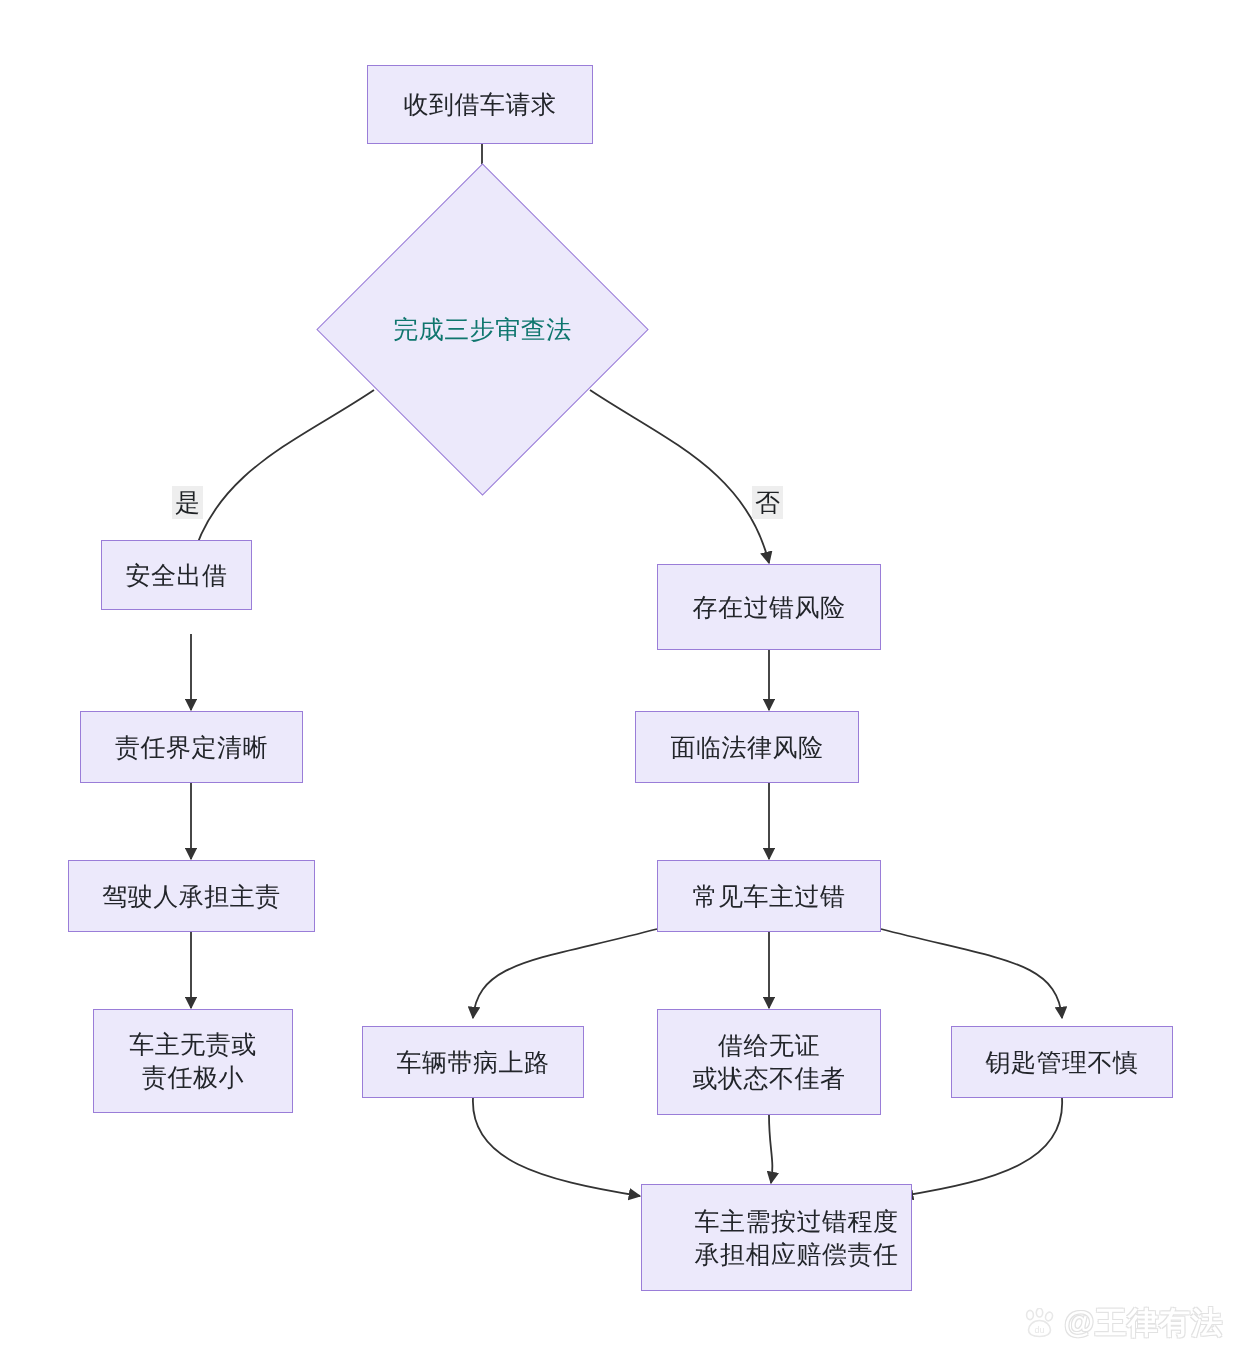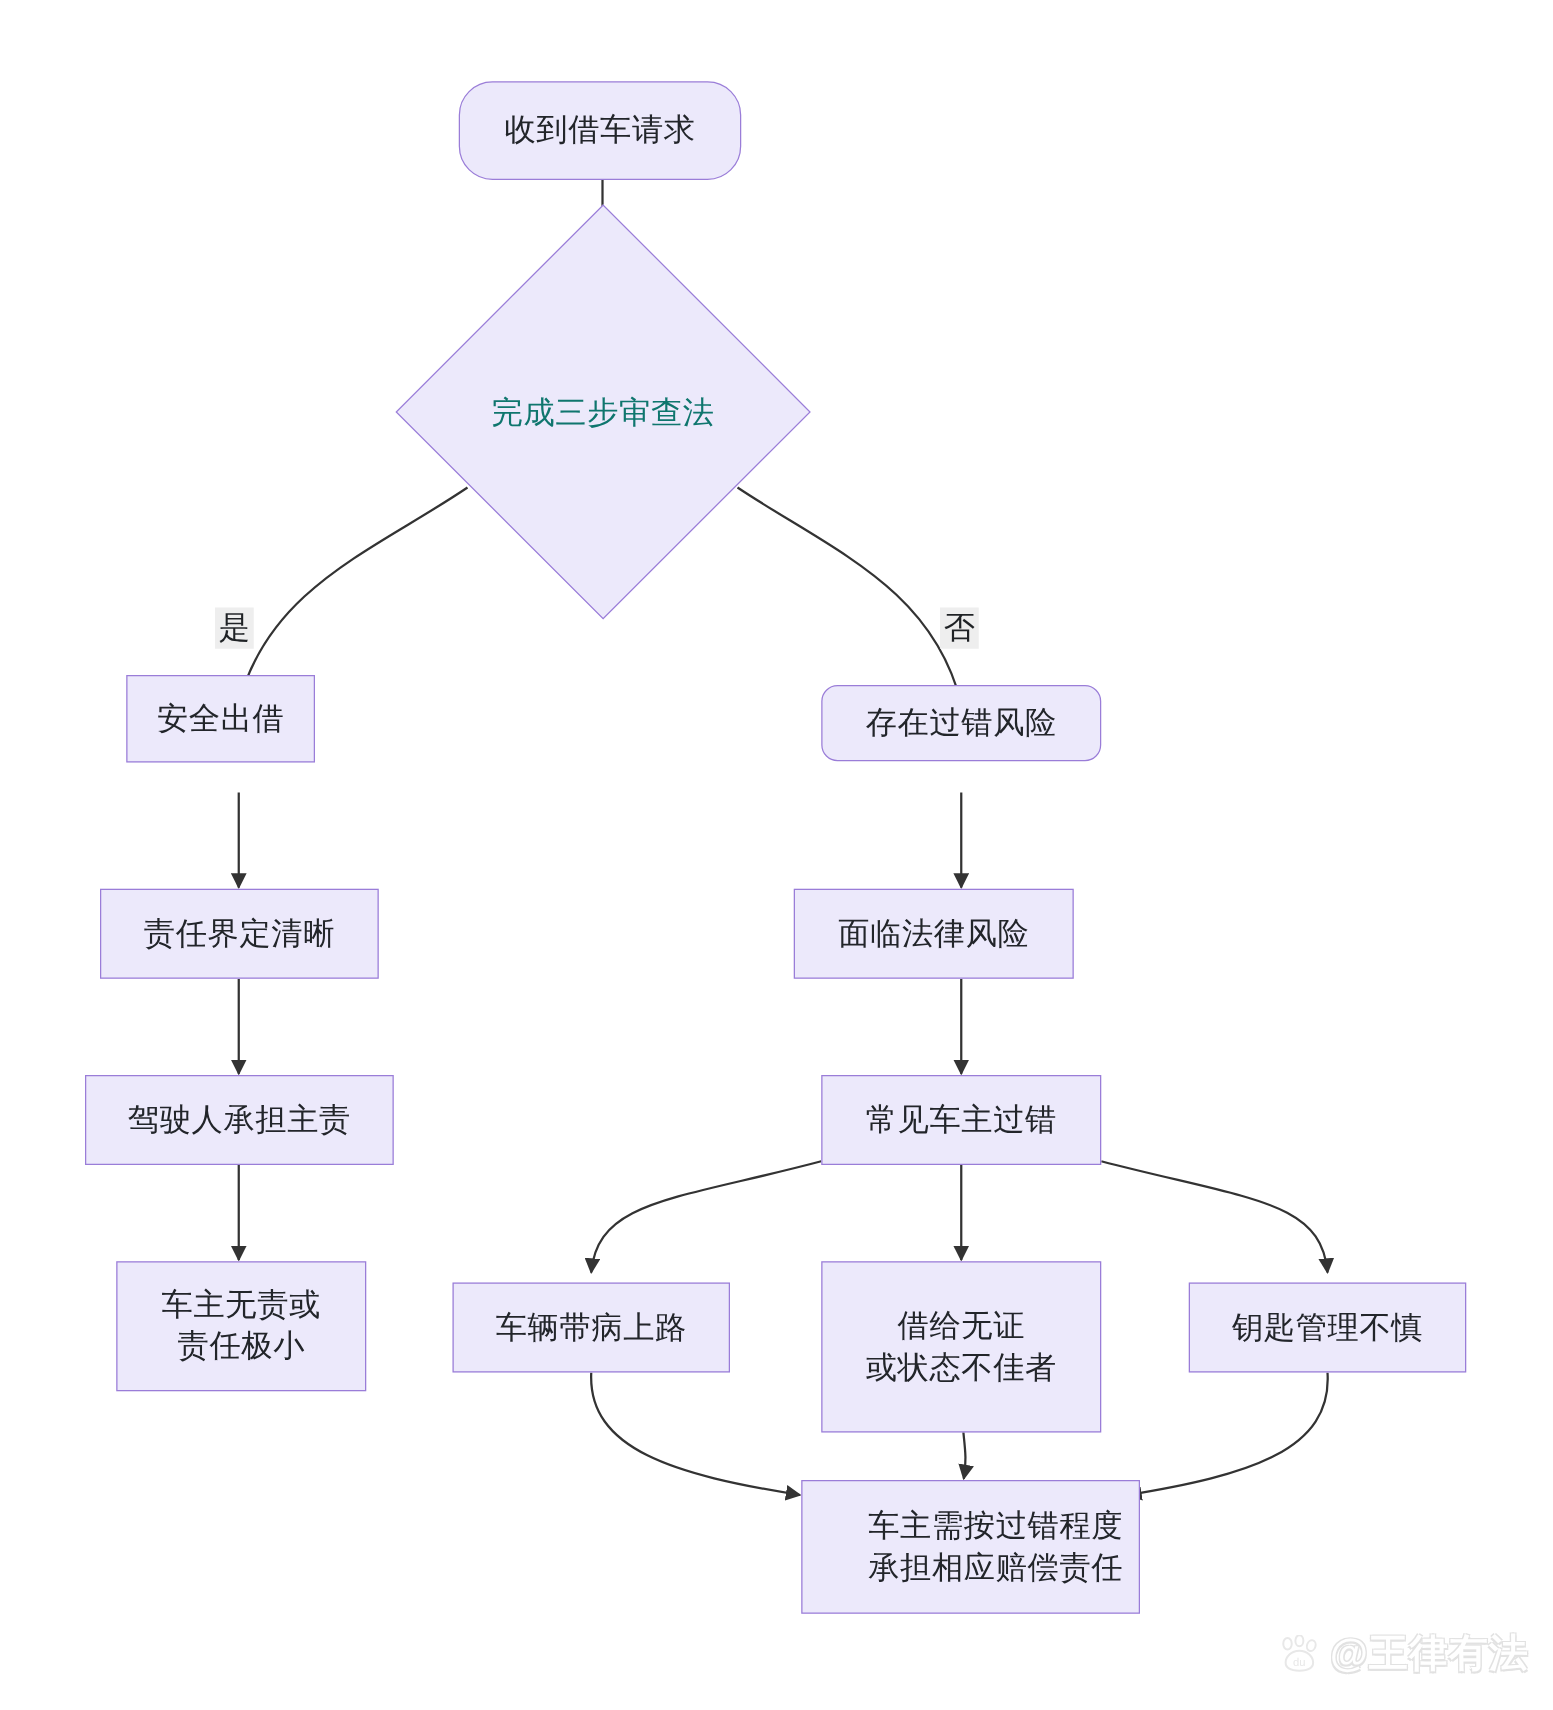--- a/index.html
+++ b/index.html
@@ -136,21 +136,21 @@
       <path d="M 881,929 C 1000,960 1057,960 1062,1018"></path>
 
       <path d="M 473,1098 C 470,1160 540,1180 640,1196"></path>
 
       <path d="M 769,1115 C 769,1150 775,1160 771,1183"></path>
 
       <path d="M 1062,1098 C 1066,1160 1000,1180 902,1196"></path>
     </g>
   </svg>
 
-  <div class="node" style="left:367px; top:65px; width:226px; height:79px;border-radius:27px;">
+  <div class="node" style="left:367px; top:65px; width:226px; height:79px;">
     <span>收到借车请求</span>
   </div>
 
   <div class="diamond-wrap" style="left:365px; top:212px; width:235px; height:235px;">
     <div class="diamond-shape"></div>
     <div class="diamond-label">完成三步审查法</div>
   </div>
 
   <div class="edge-label" style="left:172px; top:486px;">是</div>
 
@@ -166,37 +166,37 @@
 
   <div class="node" style="left:68px; top:860px; width:247px; height:72px;">
     <span>驾驶人承担主责</span>
   </div>
 
   <div class="node" style="left:93px; top:1009px; width:200px; height:104px;">
     <span>车主无责或
 责任极小</span>
   </div>
 
-  <div class="node" style="left:657px; top:548px; width:224px; height:61px;border-radius:13px;">
+  <div class="node" style="left:657px; top:564px; width:224px; height:86px;">
     <span>存在过错风险</span>
   </div>
 
   <div class="node" style="left:635px; top:711px; width:224px; height:72px;">
     <span>面临法律风险</span>
   </div>
 
   <div class="node" style="left:657px; top:860px; width:224px; height:72px;">
     <span>常见车主过错</span>
   </div>
 
   <div class="node" style="left:362px; top:1026px; width:222px; height:72px;">
     <span>车辆带病上路</span>
   </div>
 
-  <div class="node" style="left:657px; top:1009px; width:224px; height:137px;">
+  <div class="node" style="left:657px; top:1009px; width:224px; height:106px;">
     <span>借给无证
 或状态不佳者</span>
   </div>
 
   <div class="node" style="left:951px; top:1026px; width:222px; height:72px;">
     <span>钥匙管理不慎</span>
   </div>
 
   <div class="node" style="left:641px; top:1184px; width:271px; height:107px;padding-left:40px;">
     <span>车主需按过错程度

